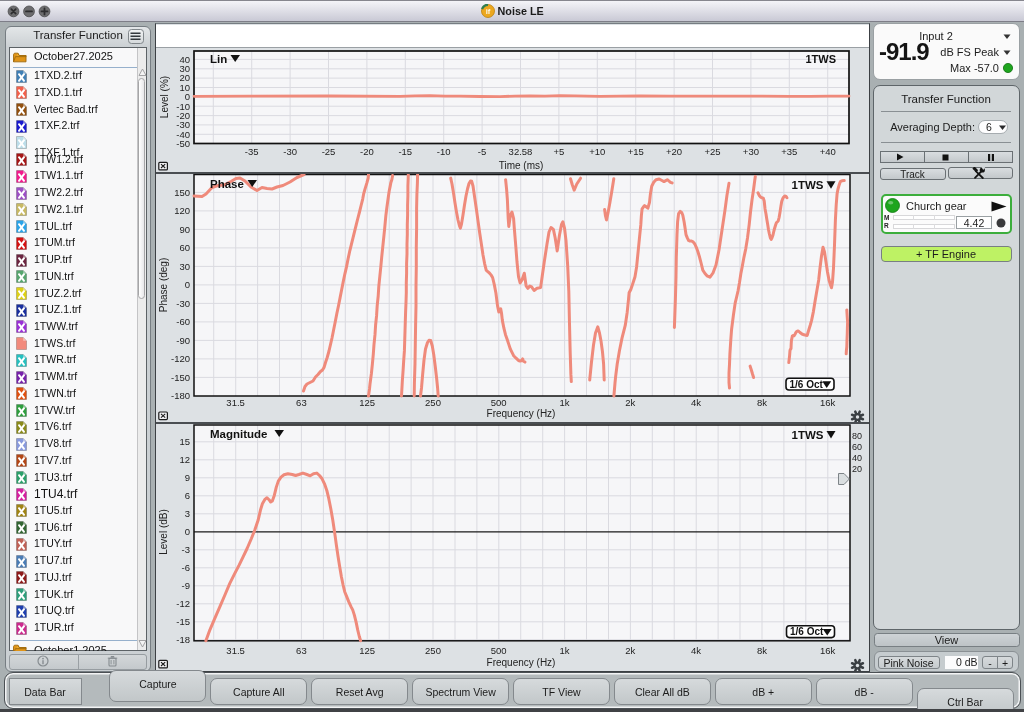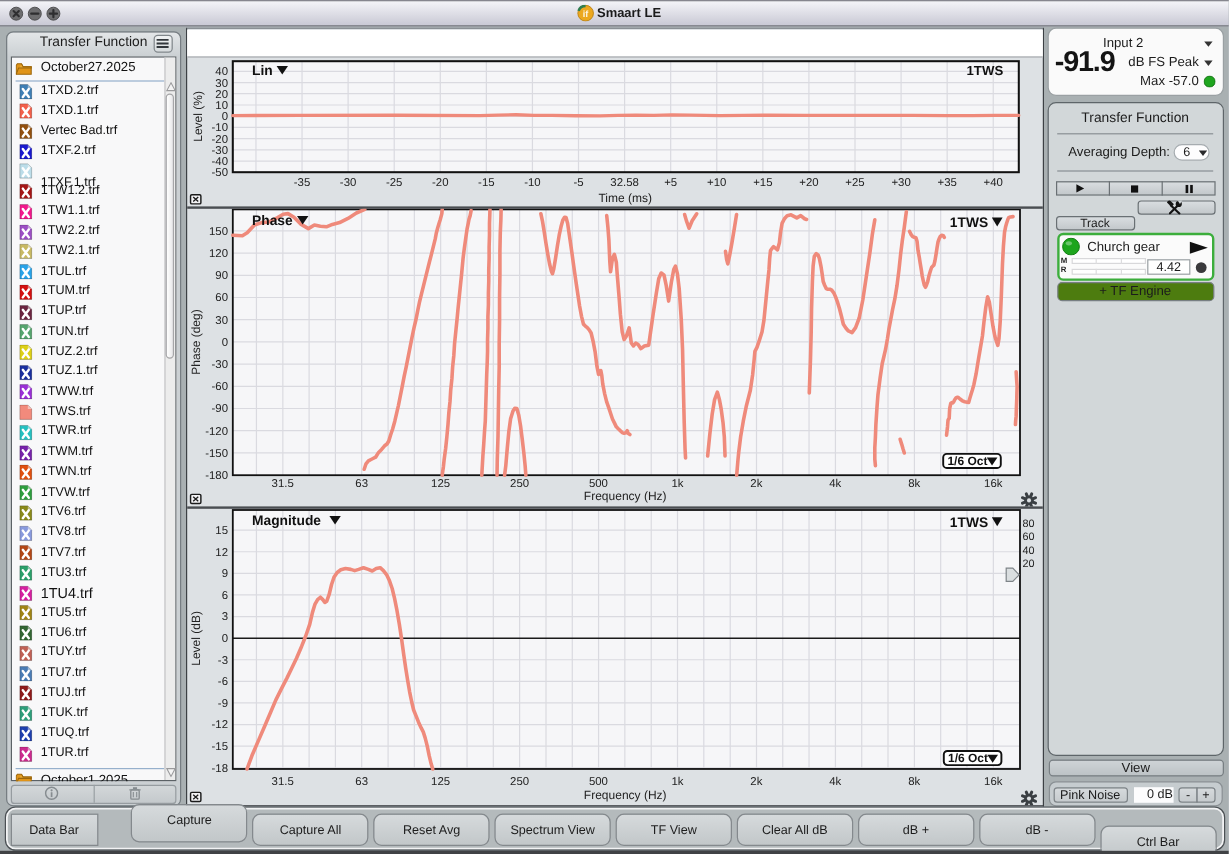--- a/index.html
+++ b/index.html
@@ -13,21 +13,21 @@
 <circle cx="23" cy="7.4" r="5.4" fill="#6d6d6f" stroke="#4d4d4f" stroke-width="0.8"></circle>
 <path d="M20,7.4 L26,7.4" stroke="#2e2e30" stroke-width="1.8" stroke-linecap="round"></path>
 <circle cx="38.5" cy="7.4" r="5.4" fill="#6d6d6f" stroke="#4d4d4f" stroke-width="0.8"></circle>
 <path d="M35.5,7.4 L41.5,7.4 M38.5,4.4 L38.5,10.4" stroke="#2e2e30" stroke-width="1.8" stroke-linecap="round"></path>
 </svg>
 <svg class="abs" style="left:480.5px;top:4px" width="14" height="14" viewBox="0 0 15 15">
 <circle cx="7.5" cy="7.5" r="7" fill="#eca81f" stroke="#b97f10" stroke-width="0.8"></circle>
 <path d="M1.2,5.5 A6.6,6.6 0 0,1 7.5,0.9" fill="none" stroke="#2e7d4f" stroke-width="2.4"></path>
 <text x="7.5" y="10.6" font-size="8" font-weight="bold" fill="#fdf8ea" text-anchor="middle">if</text>
 </svg>
-<div class="abs" style="left:497.5px;top:5px;font-size:10.8px;font-weight:bold;color:#1a1a1a;">Smaart LE</div>
+<div class="abs" style="left:497.5px;top:5px;font-size:10.8px;font-weight:bold;color:#1a1a1a;">Noise LE</div>
 
 <div class="abs" style="left:5px;top:26px;width:146px;height:646px;background:linear-gradient(#e3e6e8,#cbd0d3 20px);border:1.5px solid #767d82;border-radius:6px;"></div>
 <div class="abs" style="left:5px;top:29px;width:146px;height:16px;text-align:center;font-size:11.5px;color:#1c1c1c;">Transfer Function</div>
 <div class="abs" style="left:127.5px;top:29px;width:16.5px;height:14.5px;background:linear-gradient(#f0f2f3,#d6dadc);border:1px solid #81878b;border-radius:3.5px;"></div>
 <svg class="abs" style="left:130px;top:32px" width="11" height="9" viewBox="0 0 11 9">
 <path d="M0.5,1.2 H10.5 M0.5,4.2 H10.5 M0.5,7.2 H10.5" stroke="#33383c" stroke-width="1.6"></path>
   </svg>
 
 <div class="abs" style="left:9px;top:47px;width:138px;height:604px;background:#f8f8f9;border:1px solid #5c6266;"></div>
 <div class="abs" style="left:9px;top:47px;width:138px;height:604px;overflow:hidden;">
@@ -592,21 +592,21 @@
 <svg class="abs" style="left:896px;top:153px" width="8" height="8" viewBox="0 0 8 8">
     <polygon points="1,0.5 7.5,4 1,7.5" fill="#111"></polygon>
   </svg>
 <svg class="abs" style="left:942px;top:153.5px" width="7" height="7" viewBox="0 0 7 7">
     <rect x="0.5" y="0.5" width="6" height="6" fill="#111"></rect>
   </svg>
 <svg class="abs" style="left:986.5px;top:153.5px" width="8" height="7" viewBox="0 0 8 7">
     <rect x="1" y="0" width="2.2" height="7" fill="#111"></rect>
     <rect x="4.8" y="0" width="2.2" height="7" fill="#111"></rect>
   </svg>
-<div class="abs" style="left:879.5px;top:180px;width:66px;height:11.8px;background:linear-gradient(#d9dde0,#c3c8cb);border:1px solid #6a7074;border-radius:3px;font-size:10px;color:#1c1c1c;text-align:center;line-height:11px;">Track</div>
+<div class="abs" style="left:879.5px;top:168px;width:66px;height:11.8px;background:linear-gradient(#d9dde0,#c3c8cb);border:1px solid #6a7074;border-radius:3px;font-size:10px;color:#1c1c1c;text-align:center;line-height:11px;">Track</div>
 <div class="abs" style="left:947.5px;top:166.8px;width:65px;height:11.8px;background:linear-gradient(#d9dde0,#c3c8cb);border:1px solid #6a7074;border-radius:3px;"></div>
 <svg class="abs" style="left:972px;top:166.5px" width="14" height="12" viewBox="0 0 14 12">
 <rect x="0.6" y="0.9" width="5.4" height="3" rx="0.5" transform="rotate(45 3.3 2.4)" fill="#141414"></rect>
 <line x1="3.8" y1="4.2" x2="10.8" y2="11" stroke="#141414" stroke-width="1.8" stroke-linecap="round"></line>
 <circle cx="10.3" cy="3" r="2.6" fill="#141414"></circle>
 <polygon points="9,-0.5 13.6,-0.5 11.3,3.1" fill="#d0d5d8"></polygon>
 <line x1="9.3" y1="4.4" x2="3" y2="10.8" stroke="#141414" stroke-width="1.8" stroke-linecap="round"></line>
 </svg>
 
 <div class="abs" style="left:880.5px;top:194px;width:131px;height:40.3px;background:#fbfbfb;border:2px solid #3cae3c;border-radius:5px;"></div>
@@ -624,21 +624,21 @@
 <div class="abs" style="left:892.5px;top:224px;width:62px;height:4.6px;background:#fff;border:0.5px solid #d8d8da;"></div>
 <div class="abs" style="left:913px;top:215.2px;width:1px;height:4.6px;background:#dcdcde;"></div>
 <div class="abs" style="left:934px;top:215.2px;width:1px;height:4.6px;background:#dcdcde;"></div>
 <div class="abs" style="left:913px;top:224px;width:1px;height:4.6px;background:#dcdcde;"></div>
 <div class="abs" style="left:934px;top:224px;width:1px;height:4.6px;background:#dcdcde;"></div>
 <div class="abs" style="left:956px;top:216px;width:36px;height:13px;background:#fff;border:1px solid #9aa0a3;font-size:10.5px;color:#1c1c1c;text-align:center;line-height:12px;">4.42</div>
 <svg class="abs" style="left:996px;top:217.5px" width="10" height="10" viewBox="0 0 10 10">
     <circle cx="5" cy="5" r="4.5" fill="#3a3a3c"></circle>
   </svg>
 
-<div class="abs" style="left:880.5px;top:235px;width:131px;height:15.8px;background:#4d7c0f;border:1.5px solid #787f83;border-radius:4px;font-size:11px;color:#1c1c1c;text-align:center;line-height:14.5px;">+ TF Engine</div>
+<div class="abs" style="left:880.5px;top:246px;width:131px;height:15.8px;background:#bef264;border:1.5px solid #787f83;border-radius:4px;font-size:11px;color:#1c1c1c;text-align:center;line-height:14.5px;">+ TF Engine</div>
 
 <div class="abs" style="left:873.5px;top:632.7px;width:146px;height:14.2px;background:linear-gradient(#ced3d6,#bdc3c6);border:1.5px solid #787f83;border-radius:3.5px;font-size:11px;color:#1c1c1c;text-align:center;line-height:12.5px;">View</div>
 <div class="abs" style="left:873.5px;top:650.8px;width:145.5px;height:21px;background:#c6cccf;border:1.5px solid #8a9094;border-radius:6px;"></div>
 <div class="abs" style="left:877.5px;top:655.6px;width:62px;height:13.4px;background:linear-gradient(#d6dadc,#c6cbce);border:1px solid #7e8488;border-radius:3px;font-size:10.5px;color:#1c1c1c;text-align:center;line-height:12.5px;">Pink Noise</div>
 <div class="abs" style="left:944.5px;top:655.6px;width:33px;height:13.4px;background:#fcfcfd;font-size:10.5px;color:#1c1c1c;text-align:right;line-height:13px;">0 dB</div>
 <div class="abs" style="left:982px;top:655.6px;width:16px;height:13.4px;background:linear-gradient(#d6dadc,#c6cbce);border:1px solid #7e8488;border-radius:3px 0 0 3px;font-size:10.5px;color:#1c1c1c;text-align:center;line-height:12px;">-</div>
 <div class="abs" style="left:997px;top:655.6px;width:16px;height:13.4px;background:linear-gradient(#d6dadc,#c6cbce);border:1px solid #7e8488;border-radius:0 3px 3px 0;font-size:10.5px;color:#1c1c1c;text-align:center;line-height:12px;">+</div>
 
 <div class="abs" style="left:3.5px;top:672px;width:1017px;height:36.5px;background:#b4babc;border:1.5px solid #4b5054;border-radius:9px;box-shadow:inset 0 0 0 1.5px #f2f3f4;"></div>
 <div class="abs" style="left:8.5px;top:677.5px;width:73px;height:27.5px;background:linear-gradient(#d6dadc,#c2c7c9);border:1px solid #84898d;border-radius:0;font-size:10.5px;color:#1c1c1c;text-align:center;line-height:26.5px;">Data Bar</div>

